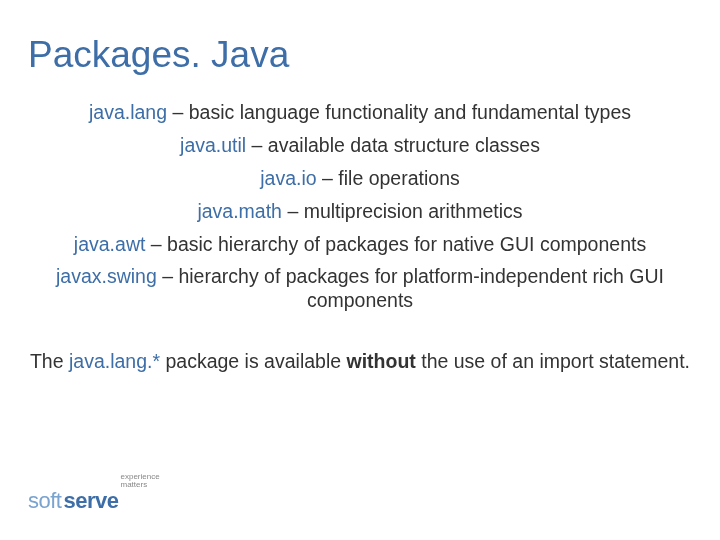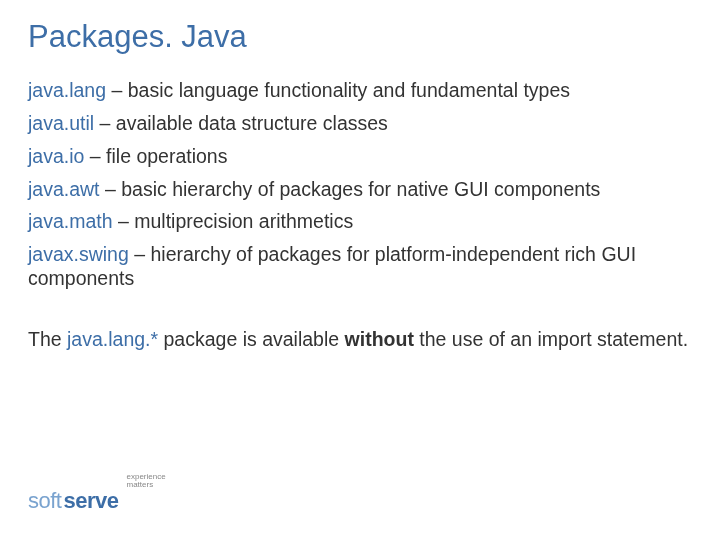--- a/index.html
+++ b/index.html
@@ -13,30 +13,31 @@
     overflow: hidden;
   }
   .slide {
     position: relative;
     width: 720px;
     height: 540px;
     box-sizing: border-box;
     padding: 18px 28px 0 28px;
   }
   .title {
-    font-size: 31px;
+    font-size: 37px;
     font-weight: 400;
     color: #3d6ea7;
-    margin: 0 0 24px 0;
+    margin: 15px 0 24px 0;
     line-height: 1.2;
   }
   .content {
     font-size: 19.5px;
     line-height: 1.22;
     color: #333333;
+    text-align: center;
   }
   .entry {
     margin-bottom: 9px;
   }
   .pkg {
     color: #3d6ea7;
   }
   .gap {
     height: 28px;
   }
@@ -62,21 +63,20 @@
   }
   .logo-serve {
     color: #3d6ea7;
     font-weight: 600;
     text-align: right;
   }
   .logo-tag {
     display: flex;
     flex-direction: column;
     justify-content: center;
-    margin-left: 6px;
     font-size: 8px;
     line-height: 1;
     color: #888888;
   }
 </style>
 </head>
 <body>
 
 <div class="slide">
 
@@ -90,25 +90,25 @@
 
     <div class="entry">
       <span class="pkg">java.util</span><span> – available data structure classes</span>
     </div>
 
     <div class="entry">
       <span class="pkg">java.io</span><span> – file operations</span>
     </div>
 
     <div class="entry">
-      <span class="pkg">java.awt</span><span> – basic hierarchy of packages for native GUI components</span>
+      <span class="pkg">java.math</span><span> – multiprecision arithmetics</span>
     </div>
 
     <div class="entry">
-      <span class="pkg">java.math</span><span> – multiprecision arithmetics</span>
+      <span class="pkg">java.awt</span><span> – basic hierarchy of packages for native GUI components</span>
     </div>
 
     <div class="entry">
       <span class="pkg">javax.swing</span><span> – hierarchy of packages for platform-independent rich GUI components</span>
     </div>
 
     <div class="gap"></div>
 
     <div class="entry">
       <span>The </span><span class="pkg">java.lang.*</span><span> package is available </span><span class="bold">without</span><span> the use of an import statement.</span>

